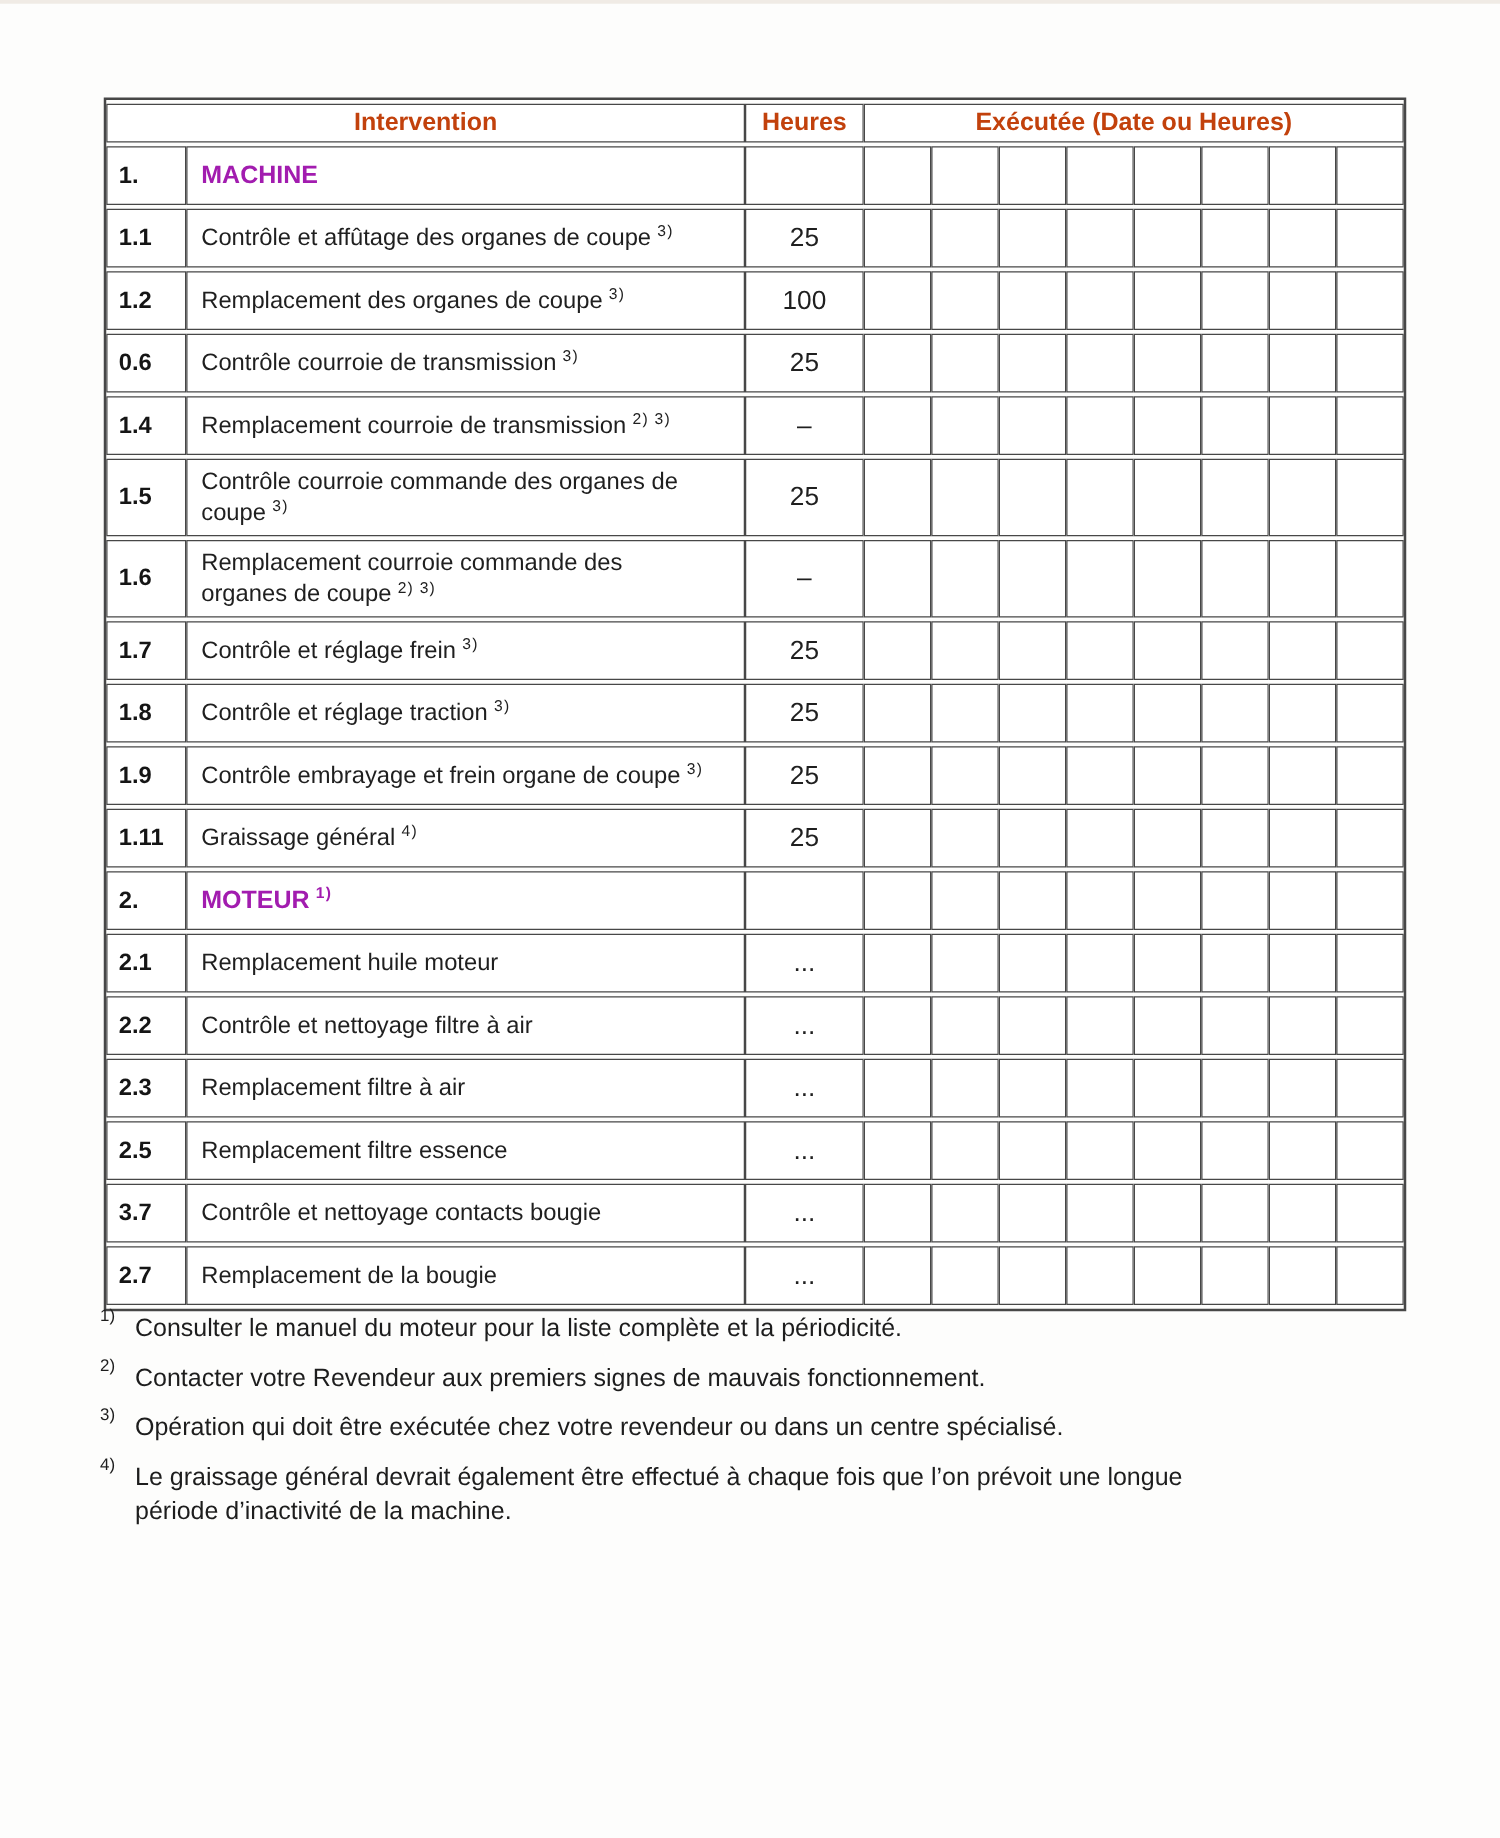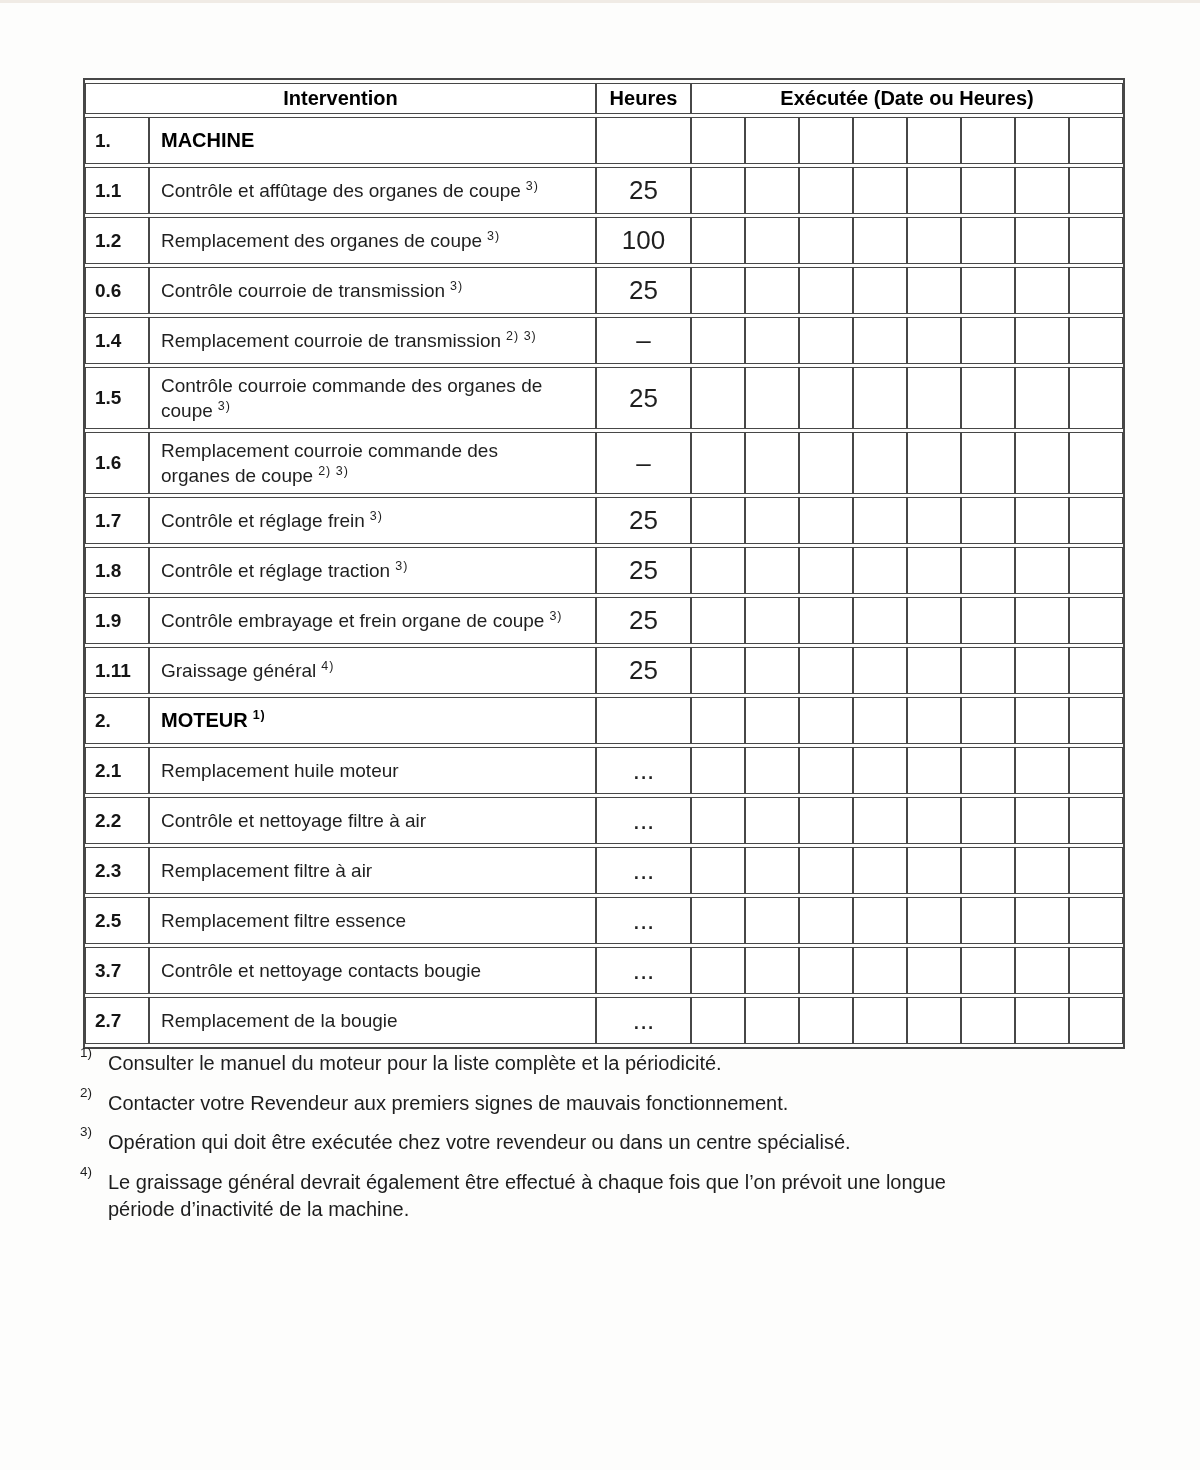--- a/index.html
+++ b/index.html
@@ -19,35 +19,35 @@
     border-spacing:0 3px;
     border:2px solid #474747;
     background:transparent;
   }
   th,td{
     border:1.5px solid #474747;
     background:#fff;
     overflow:hidden;
   }
   th{
-    font-weight:bold;font-size:20px;color:#000000;
+    font-weight:bold;font-size:20px;color:#c2410c;
     height:26px;text-align:center;padding:1px 0 2px 0;
   }
   td{height:35px;vertical-align:middle;}
   .td-num{
     font-weight:bold;font-size:19px;color:#151515;
     padding:2px 2px 2px 9px;
   }
   .td-desc{
     font-size:19px;line-height:25px;
     padding:5px 8px 5px 11px;
     white-space:pre-line;
   }
-  tr.section .td-desc{font-weight:bold;font-size:20px;color:#000000;}
-  .td-hours{font-size:26px;text-align:center;padding:2px;}
+  tr.section .td-desc{font-weight:bold;font-size:20px;color:#a21caf;}
+  .td-hours{font-size:21px;text-align:center;padding:2px;}
   .td-exec{background:#fff;}
   sup.ref{
     font-size:12.5px;
     vertical-align:super;
     line-height:0;
     margin-left:5px;
     letter-spacing:1px;
   }
   .footnotes{
     position:absolute;left:80px;top:1038px;width:1015px;

